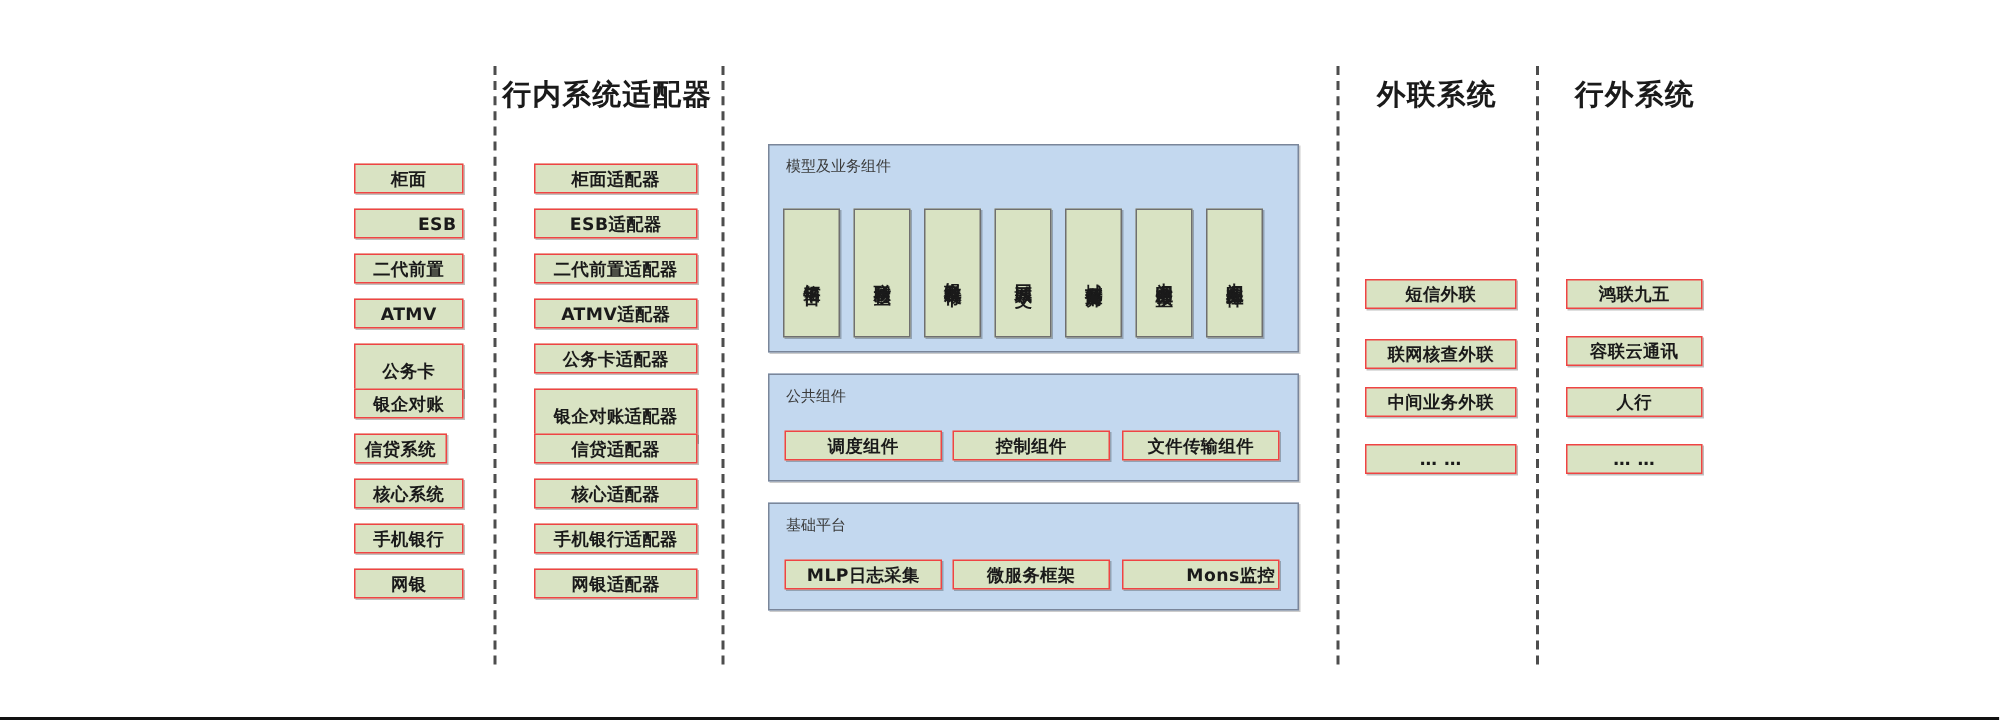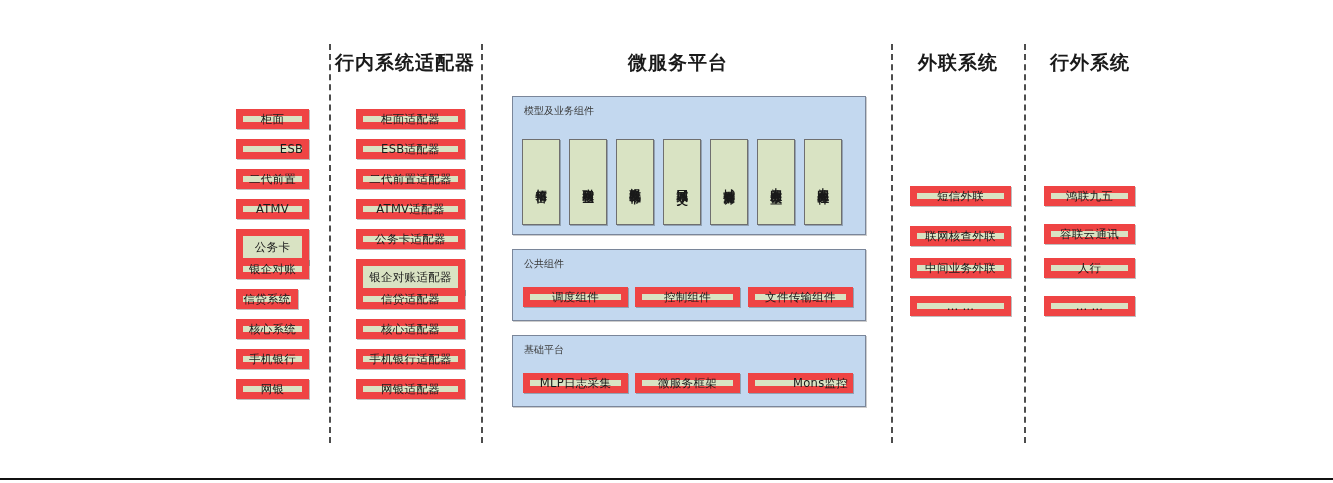--- a/index.html
+++ b/index.html
@@ -35,27 +35,27 @@
     position: absolute;
     width: 0;
     border-left: 2px dashed #4d4d4d;
   }
 
   
   .node {
     position: absolute;
     box-sizing: border-box;
     background: #d9e3c3;
-    border: 7px solid #ef4444;
+    border: 1px solid #ef4444;
     box-shadow: 1px 1px 0 rgba(0,0,0,0.25);
     display: flex;
     align-items: center;
     justify-content: center;
     font-size: 11.5px;
-    font-weight: normal;
+    font-weight: bold;
     color: #1a1a1a;
     letter-spacing: 0.3px;
     white-space: nowrap;
   }
 
   
   .node-vert {
     position: absolute;
     box-sizing: border-box;
     background: #d9e3c3;
@@ -103,21 +103,20 @@
 <body>
 
 <div id="canvas">
 
   <div class="divider" style="left:329px; top:44px; height:399px;"></div>
   <div class="divider" style="left:481px; top:44px; height:399px;"></div>
   <div class="divider" style="left:891px; top:44px; height:399px;"></div>
   <div class="divider" style="left:1024px; top:44px; height:399px;"></div>
 
   <div class="col-title" style="left:330px; top:50px; width:150px;">行内系统适配器</div>
-  <div class="col-title" style="left:588px; top:50px; width:180px;">微服务平台</div>
   <div class="col-title" style="left:898px; top:50px; width:120px;">外联系统</div>
   <div class="col-title" style="left:1030px; top:50px; width:120px;">行外系统</div>
 
   <div class="node" style="left:236px; top:109px; width:73px; height:20px;">柜面</div>
   <div class="node" style="left:236px; top:139px; width:73px; height:20px;padding-left:38px;">ESB</div>
   <div class="node" style="left:236px; top:169px; width:73px; height:20px;">二代前置</div>
   <div class="node" style="left:236px; top:199px; width:73px; height:20px;">ATMV</div>
   <div class="node" style="left:236px; top:229px; width:73px; height:36px;">公务卡</div>
   <div class="node" style="left:236px; top:259px; width:73px; height:20px;">银企对账</div>
   <div class="node" style="left:236px; top:289px; width:62px; height:20px;">信贷系统</div>

